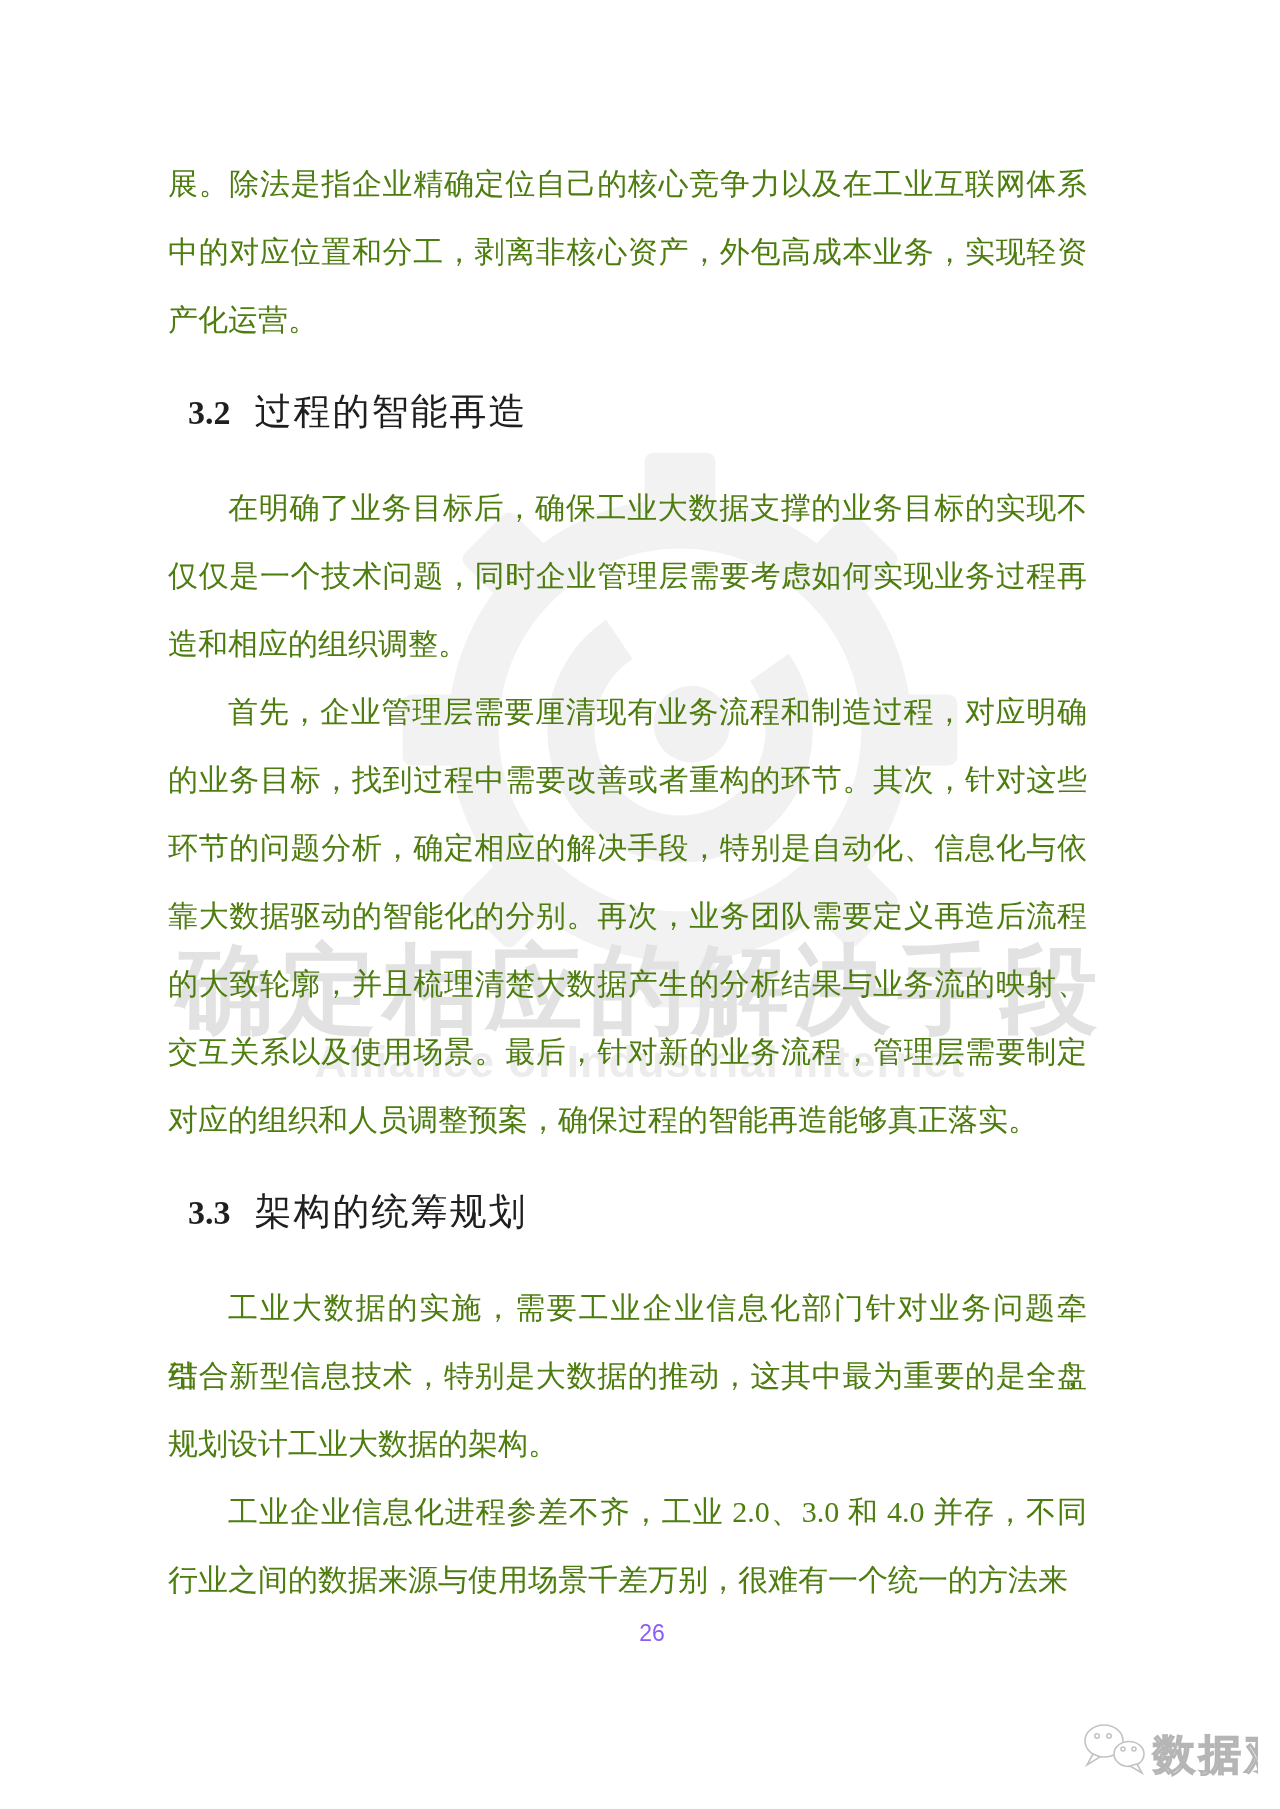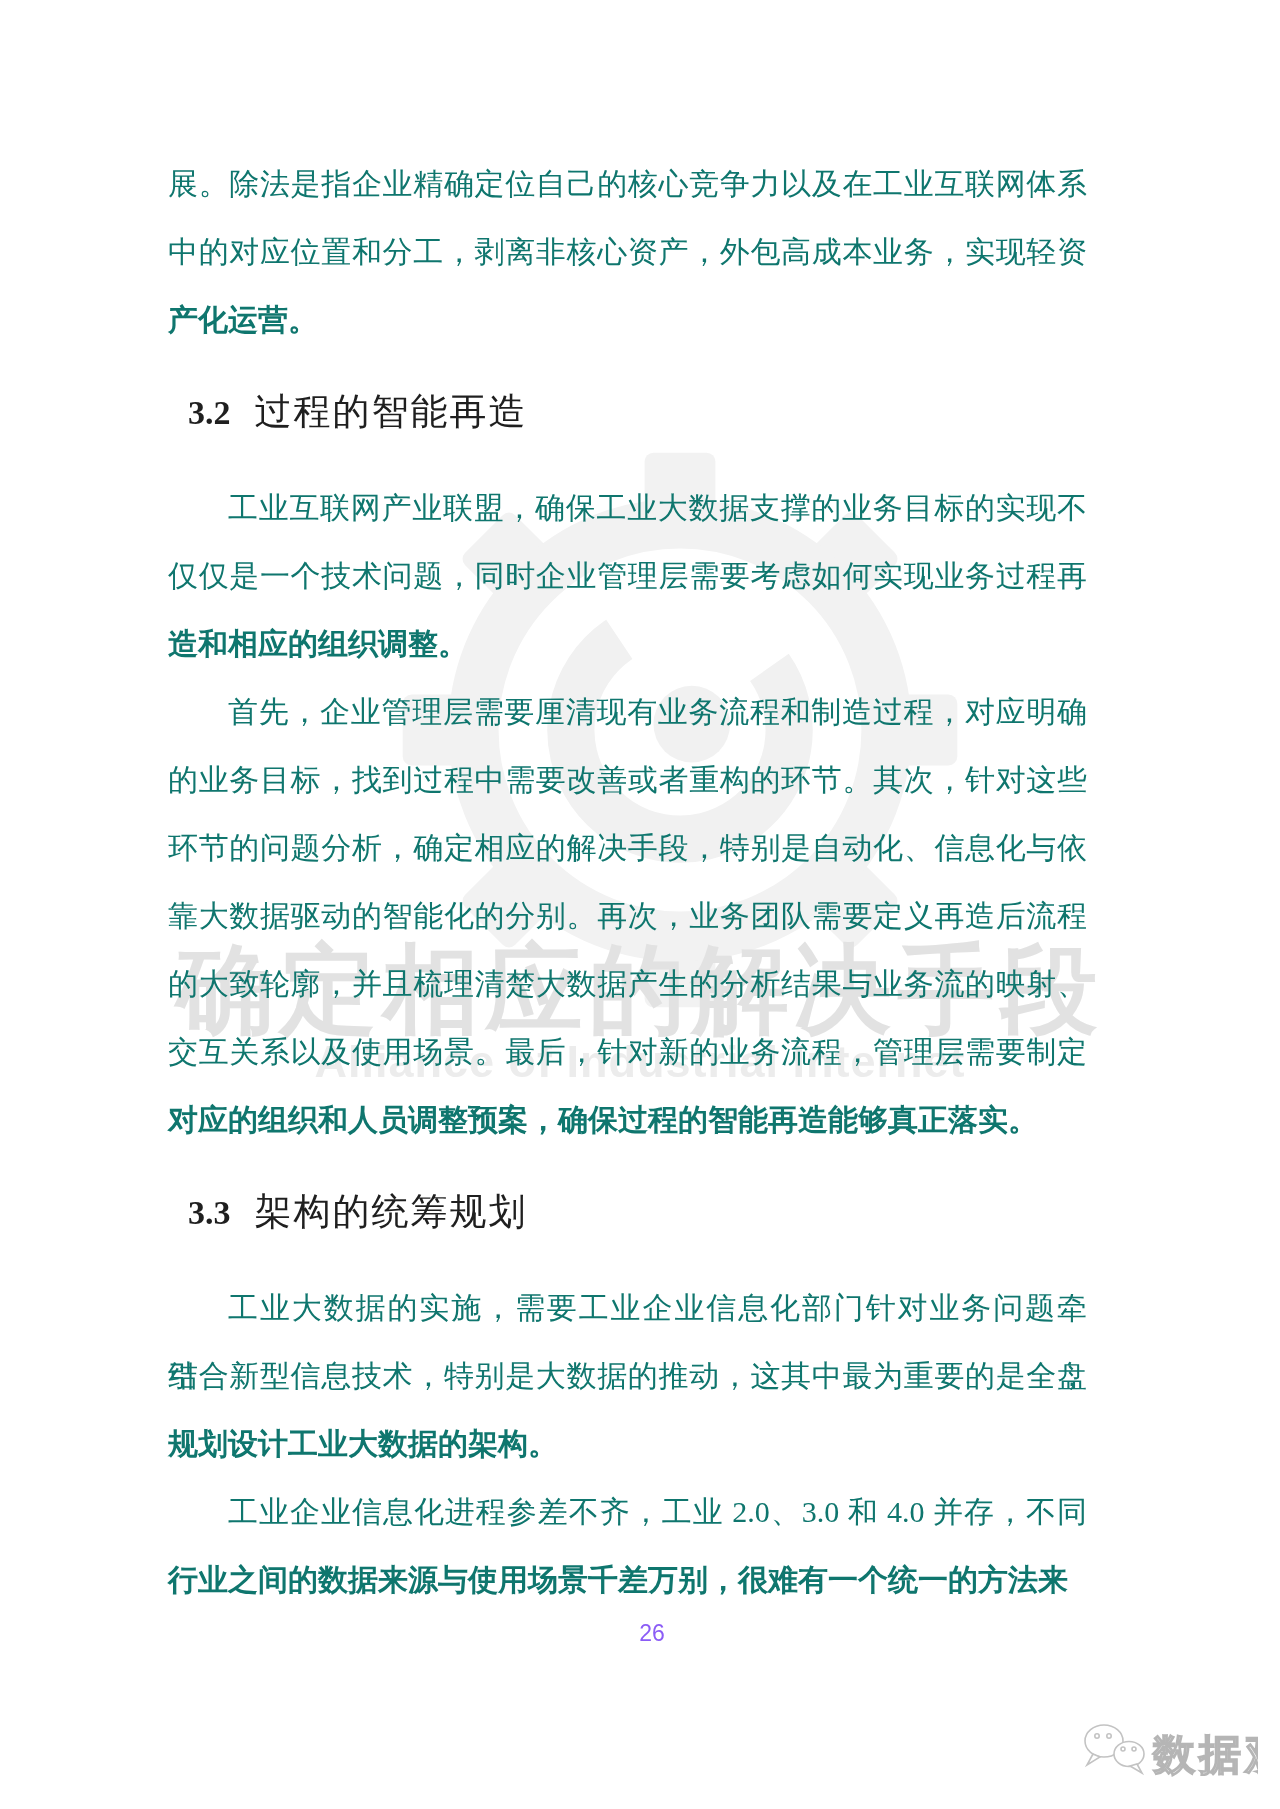--- a/index.html
+++ b/index.html
@@ -18,24 +18,24 @@
   }
   .wm-en {
     top:1036px; left:50%; transform:translateX(-50%);
     white-space:nowrap; font-family:"Liberation Sans", sans-serif;
     font-weight:700; font-size:45px; letter-spacing:1px; color:#ececec;
   }
   
   .content { position:relative; z-index:2; padding:150px 0 0 168px; width:919px; }
   .para { margin:0; }
   .line {
-    height:68px; line-height:68px; font-size:30px; color:#0f766e;
+    height:68px; line-height:68px; font-size:30px; color:#4d7c0f;
     text-align:justify; text-align-last:justify;
   }
-  .line.end { text-align-last:left;font-weight:bold; }
+  .line.end { text-align-last:left; }
   .line.indent { text-indent:60px; }
   .heading { margin:36px 0 40px 20px; height:44px; line-height:44px; color:#1f1f1f; }
   .hnum   { font-family:"Liberation Serif", serif; font-weight:700; font-size:34px; margin-right:24px; }
   .htitle { font-family:"Liberation Sans", sans-serif; font-weight:500; font-size:37px; letter-spacing:2px; }
   .pageno {
     position:absolute; z-index:2; top:1620px; left:12px; width:1280px;
     text-align:center; font-family:"Liberation Sans", sans-serif;
     font-size:23px; color:#8b5cf6;
   }
   
@@ -66,21 +66,21 @@
   <div class="wm wm-en">Alliance of Industrial Internet</div>
 
   <div class="content">
       <div class="para">
         <div class="line">展。除法是指企业精确定位自己的核心竞争力以及在工业互联网体系</div>
         <div class="line">中的对应位置和分工，剥离非核心资产，外包高成本业务，实现轻资</div>
         <div class="line end">产化运营。</div>
       </div>
       <div class="heading"><span class="hnum">3.2</span><span class="htitle">过程的智能再造</span></div>
       <div class="para">
-        <div class="line indent">工业互联网产业联盟，确保工业大数据支撑的业务目标的实现不</div>
+        <div class="line indent">在明确了业务目标后，确保工业大数据支撑的业务目标的实现不</div>
         <div class="line">仅仅是一个技术问题，同时企业管理层需要考虑如何实现业务过程再</div>
         <div class="line end">造和相应的组织调整。</div>
       </div>
       <div class="para">
         <div class="line indent">首先，企业管理层需要厘清现有业务流程和制造过程，对应明确</div>
         <div class="line">的业务目标，找到过程中需要改善或者重构的环节。其次，针对这些</div>
         <div class="line">环节的问题分析，确定相应的解决手段，特别是自动化、信息化与依</div>
         <div class="line">靠大数据驱动的智能化的分别。再次，业务团队需要定义再造后流程</div>
         <div class="line">的大致轮廓，并且梳理清楚大数据产生的分析结果与业务流的映射、</div>
         <div class="line">交互关系以及使用场景。最后，针对新的业务流程，管理层需要制定</div>

